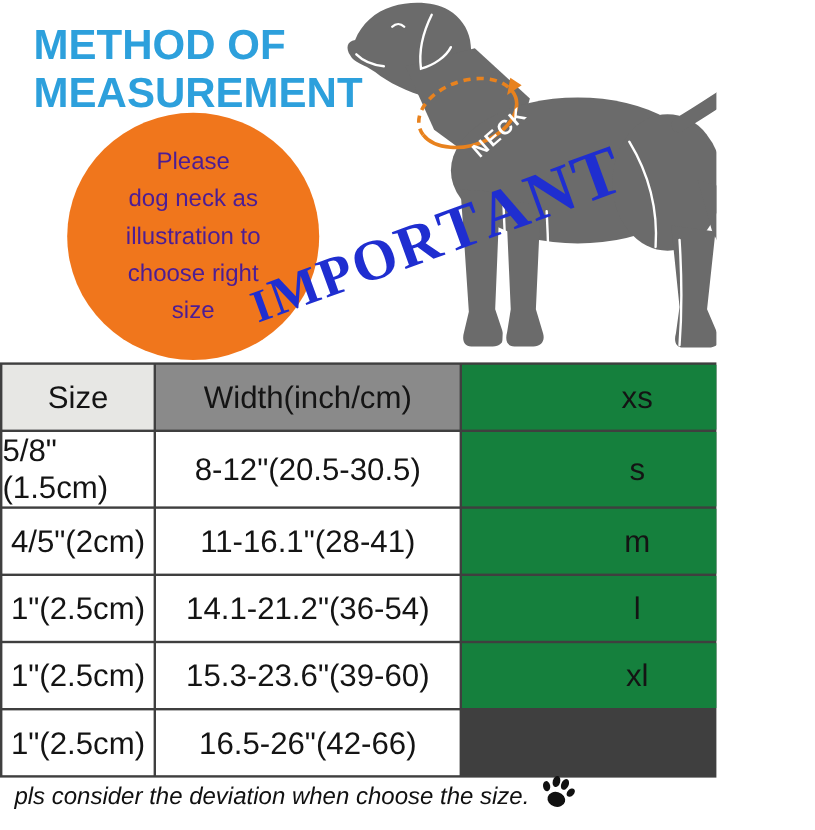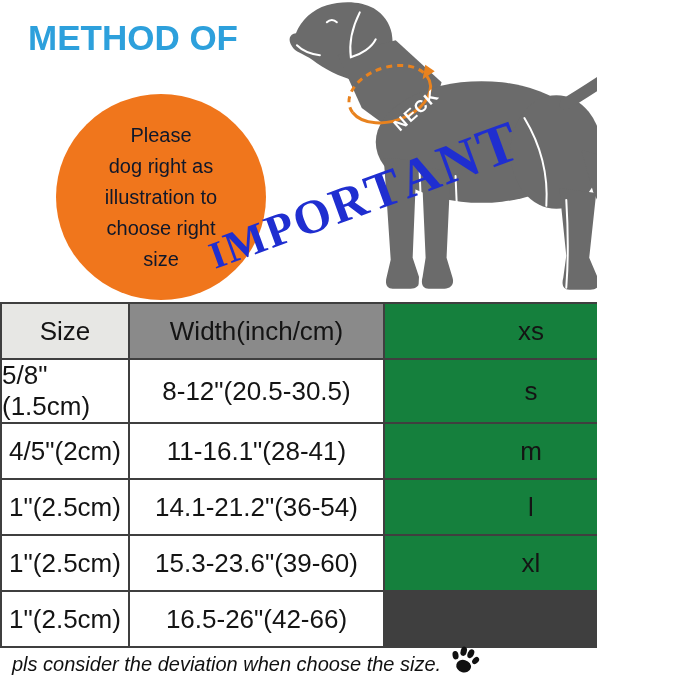--- a/index.html
+++ b/index.html
@@ -5,21 +5,21 @@
   html,body{margin:0;padding:0;background:#fff;}
   .page{position:relative;width:597px;height:692px;background:#ffffff;overflow:hidden;
         font-family:"Liberation Sans",sans-serif;}
 
   
   .title{position:absolute;left:28px;top:18px;color:#2da0dc;font-weight:bold;
          font-size:35px;line-height:40px;letter-spacing:0px;}
 
   
   .bubble{position:absolute;left:56px;top:94px;width:210px;height:206px;border-radius:50%;
-          background:#f0761c;color:#0f172a;display:flex;flex-direction:column;
+          background:#f0761c;color:#4c1d95;display:flex;flex-direction:column;
           justify-content:center;text-align:center;font-size:20px;line-height:31px;z-index:1;}
 
   
   .dog-svg{position:absolute;left:270px;top:0;width:409px;height:300px;z-index:2;}
 
   
   .important{position:absolute;left:220px;top:216px;transform:rotate(-20deg);
              transform-origin:0 100%;color:#1f2ed0;font-family:"Liberation Serif",serif;
              font-weight:bold;white-space:nowrap;letter-spacing:2px;z-index:3;line-height:1.15;}
 
@@ -38,25 +38,26 @@
             color:#111;display:flex;align-items:flex-start;z-index:5;}
   .paw{margin-left:8px;margin-top:-8px;}
 </style>
 </head>
 <body>
 
 <div class="page">
 
   <div class="title">
     <div>METHOD OF</div>
+    <div>MEASUREMENT</div>
   </div>
 
   <div class="bubble">
     <div>Please</div>
-    <div>dog right as</div>
+    <div>dog neck as</div>
     <div>illustration to</div>
     <div>choose right</div>
     <div>size</div>
   </div>
 
   <svg class="dog-svg" viewBox="0 0 410 300">
     <g fill="#6b6b6b">
 
       <path d="M 22 46 C 18 40 19 34 26 33 C 31 20 43 9 57 5 C 73 0 92 1 104 8
                C 114 14 120 23 122 33 C 124 45 122 55 127 63 L 131 71

